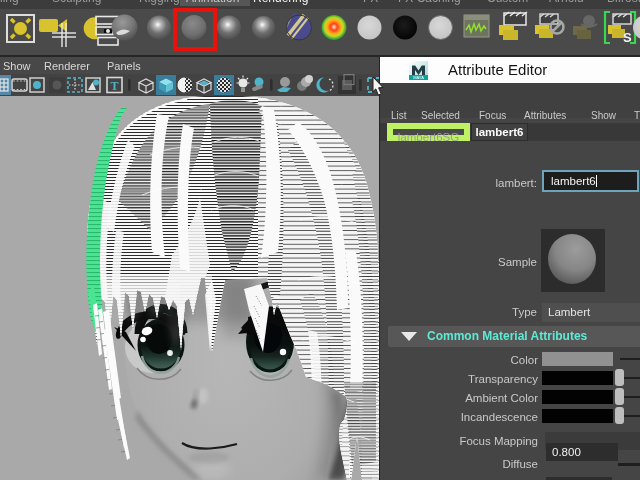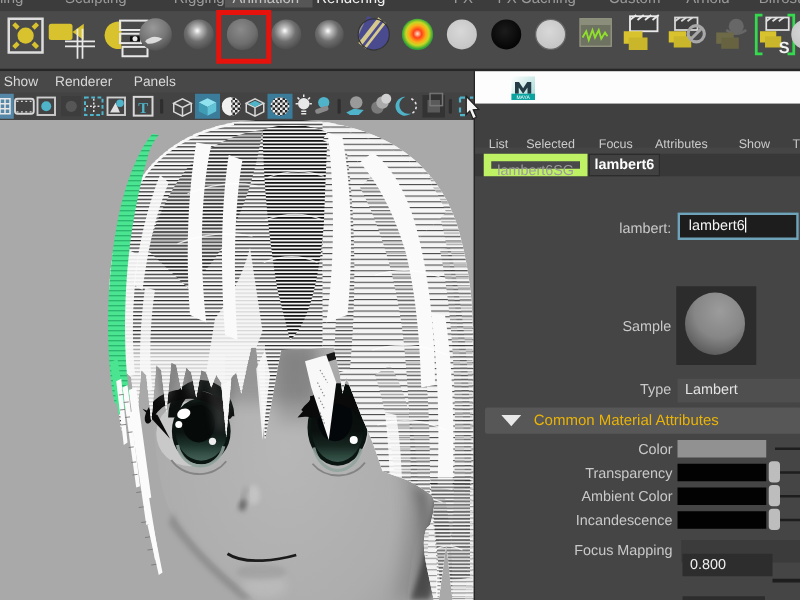--- a/index.html
+++ b/index.html
@@ -411,20 +411,21 @@
           <linearGradient id="mlg" x1="0" y1="0" x2="1" y2="1">
             <stop offset="0" stop-color="#ffffff"></stop>
             <stop offset="1" stop-color="#9fd8d4"></stop>
           </linearGradient>
         </defs>
         <rect width="19" height="19" fill="url(#mlg)"></rect>
         <path d="M3,14 V4.5 h3.2 L9.5,9.5 12.8,4.5 H16 V14 h-3 V9 l-3.5,5 L6,9 v5 Z" fill="#233c46"></path>
         <rect y="14" width="19" height="5" fill="#0aa3a0"></rect>
         <text x="9.5" y="18.2" font-size="4" fill="#fff" text-anchor="middle" font-family="Liberation Sans">MAYA</text>
       </svg>
+<span class="abs" style="left:68px;top:4px;font-size:15px;color:#141414">Attribute Editor</span>
 </div>
 <div class="abs" id="aemenu">
 <span style="left:11px">List</span>
       <span style="left:41px">Selected</span>
       <span style="left:99px">Focus</span>
       <span style="left:144px">Attributes</span>
       <span style="left:211px">Show</span>
       <span style="left:254px">T</span>
 </div>
 <div class="abs" style="left:0;top:66px;width:261px;height:18px;background:#383838">
@@ -446,39 +447,40 @@
         </defs>
         <ellipse cx="31" cy="30" rx="24" ry="25" fill="url(#smp)"></ellipse>
       </svg>
 </div>
 <div class="lbl" style="left:8px;top:249px;width:149px">Type</div>
 <div class="abs" style="left:162px;top:246px;width:98px;height:19px;background:#4f4f4f;color:#e3e3e3;font-size:11.5px;line-height:19px;padding-left:6px">Lambert</div>
 <div class="abs" style="left:8px;top:269px;width:253px;height:21px;background:#575757;border-radius:2px">
 <svg class="abs" style="left:13px;top:6px" width="16" height="10">
         <polygon points="0,0 16,0 8,9" fill="#e8e8e8"></polygon>
       </svg>
-<span class="abs" style="left:39px;top:3px;font-size:12px;font-weight:normal;color:#eab308">Common Material Attributes</span>
+<span class="abs" style="left:39px;top:3px;font-size:12px;font-weight:bold;color:#5eead4">Common Material Attributes</span>
 </div>
 <div class="lbl" style="left:8px;top:297px;width:150px">Color</div>
 <div class="abs" style="left:162px;top:295px;width:71px;height:14px;background:#919191"></div>
 <div class="abs" style="left:240px;top:301px;width:20px;height:2px;background:#1e1e1e"></div>
 <div class="lbl" style="left:8px;top:316px;width:150px">Transparency</div>
 <div class="abs" style="left:162px;top:314px;width:71px;height:14px;background:#020202"></div>
 <div class="abs" style="left:236px;top:320px;width:24px;height:2px;background:#1e1e1e"></div>
 <div class="abs" style="left:235px;top:312px;width:9px;height:17px;background:#bdbdbd;border-radius:3px"></div>
 <div class="lbl" style="left:8px;top:335px;width:150px">Ambient Color</div>
 <div class="abs" style="left:162px;top:333px;width:71px;height:14px;background:#020202"></div>
 <div class="abs" style="left:236px;top:339px;width:24px;height:2px;background:#1e1e1e"></div>
 <div class="abs" style="left:235px;top:331px;width:9px;height:17px;background:#bdbdbd;border-radius:3px"></div>
 <div class="lbl" style="left:8px;top:354px;width:150px">Incandescence</div>
 <div class="abs" style="left:162px;top:352px;width:71px;height:14px;background:#020202"></div>
 <div class="abs" style="left:236px;top:358px;width:24px;height:2px;background:#1e1e1e"></div>
 <div class="abs" style="left:235px;top:350px;width:9px;height:17px;background:#bdbdbd;border-radius:3px"></div>
 <div class="lbl" style="left:8px;top:378px;width:150px">Focus Mapping</div>
 <div class="abs" style="left:165px;top:375px;width:95px;height:18px;background:#3b3b3b"></div>
+<div class="lbl" style="left:8px;top:401px;width:150px">Diffuse</div>
 <div class="abs" style="left:166px;top:386px;width:66px;height:18px;background:#2d2d2d;color:#f0f0f0;font-size:11.5px;line-height:18px;padding-left:6px">0.800</div>
 <div class="abs" style="left:238px;top:406px;width:22px;height:3px;background:#1e1e1e"></div>
 <div class="abs" style="left:166px;top:420px;width:66px;height:3px;background:#2d2d2d"></div>
 </div>
 <svg class="abs" style="left:370px;top:76px;z-index:30" width="16" height="22" viewBox="0 0 16 22">
     <path d="M3,1 L13,11.5 L8.6,11.8 L11.2,17.8 L8.3,19 L5.8,12.9 L3,15.6 Z" fill="#f5f5f5" stroke="#222" stroke-width="1"></path>
   </svg>
 <div class="abs" id="redbox" style="left:173px;top:8px;width:36px;height:35px;border:4px solid #e8120c"></div>
 
 </body></html>

